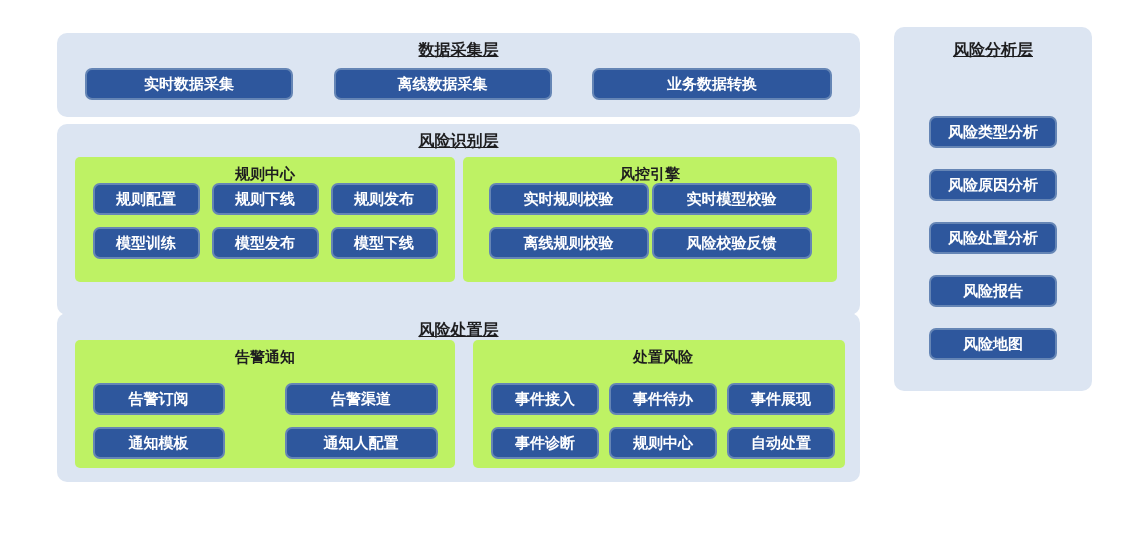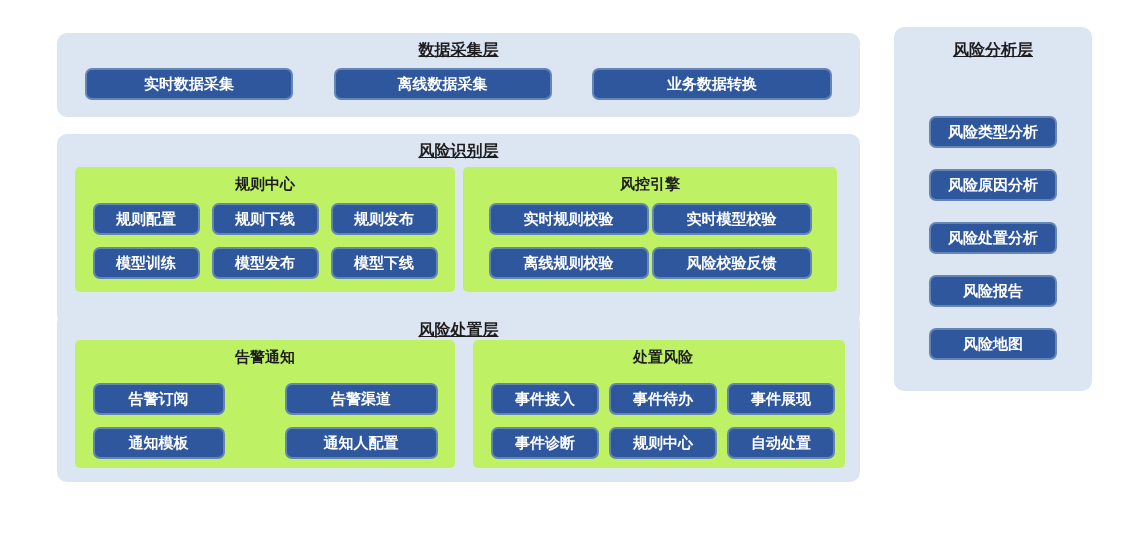--- a/index.html
+++ b/index.html
@@ -12,21 +12,21 @@
   }
   .canvas { position: absolute; inset: 0; }
 
   .layer {
     position: absolute;
     background: #dce5f2;
     border-radius: 10px;
     box-sizing: border-box;
   }
   #layer-collect   { left: 57px;  top: 33px;  width: 803px; height: 84px;  }
-  #layer-identify  { left: 57px;  top: 134px; width: 803px; height: 191px; }
+  #layer-identify  { left: 57px;  top: 124px; width: 803px; height: 191px; }
   #layer-disposal  { left: 57px;  top: 313px; width: 803px; height: 169px; }
   #layer-analysis  { left: 874px; top: 27px;  width: 198px; height: 364px; margin-left: 20px; }
 
   .layer-title {
     margin-top: 8px;
     text-align: center;
     font-size: 16px;
     line-height: 18px;
     font-weight: 700;
     color: #1d1d1f;
@@ -79,21 +79,20 @@
     font-weight: 700;
     color: #1d1d1f;
   }
 
   .node-grid {
     display: flex;
     flex-wrap: wrap;
     justify-content: center;
     column-gap: 12px;
     row-gap: 12px;
-    margin-top: 10px;
   }
   #layer-disposal .node-grid { margin-top: 17px; }
   #group-engine .node-grid { column-gap: 3px; }
   #group-alert .node-grid { column-gap: 60px; }
   #group-dispose .node-grid { column-gap: 10px; }
 
   
   .analysis-stack {
     margin-top: 57px;
     display: flex;

